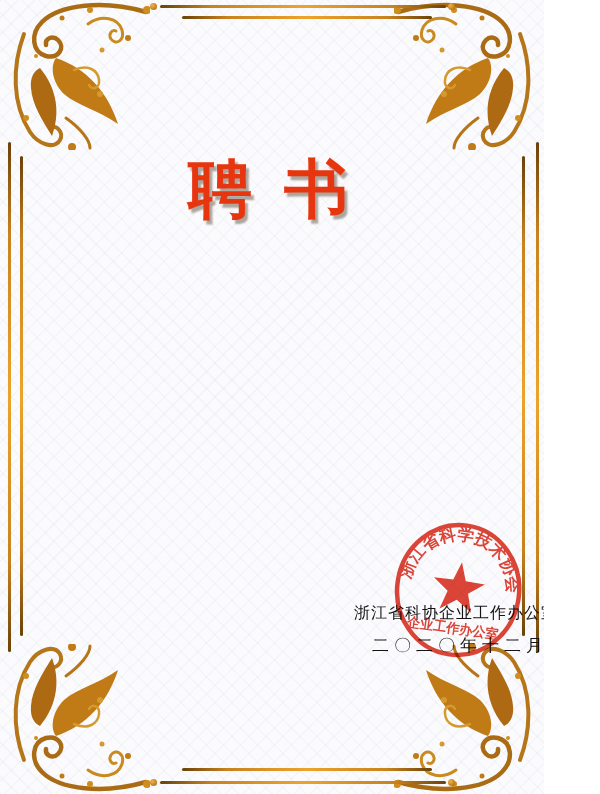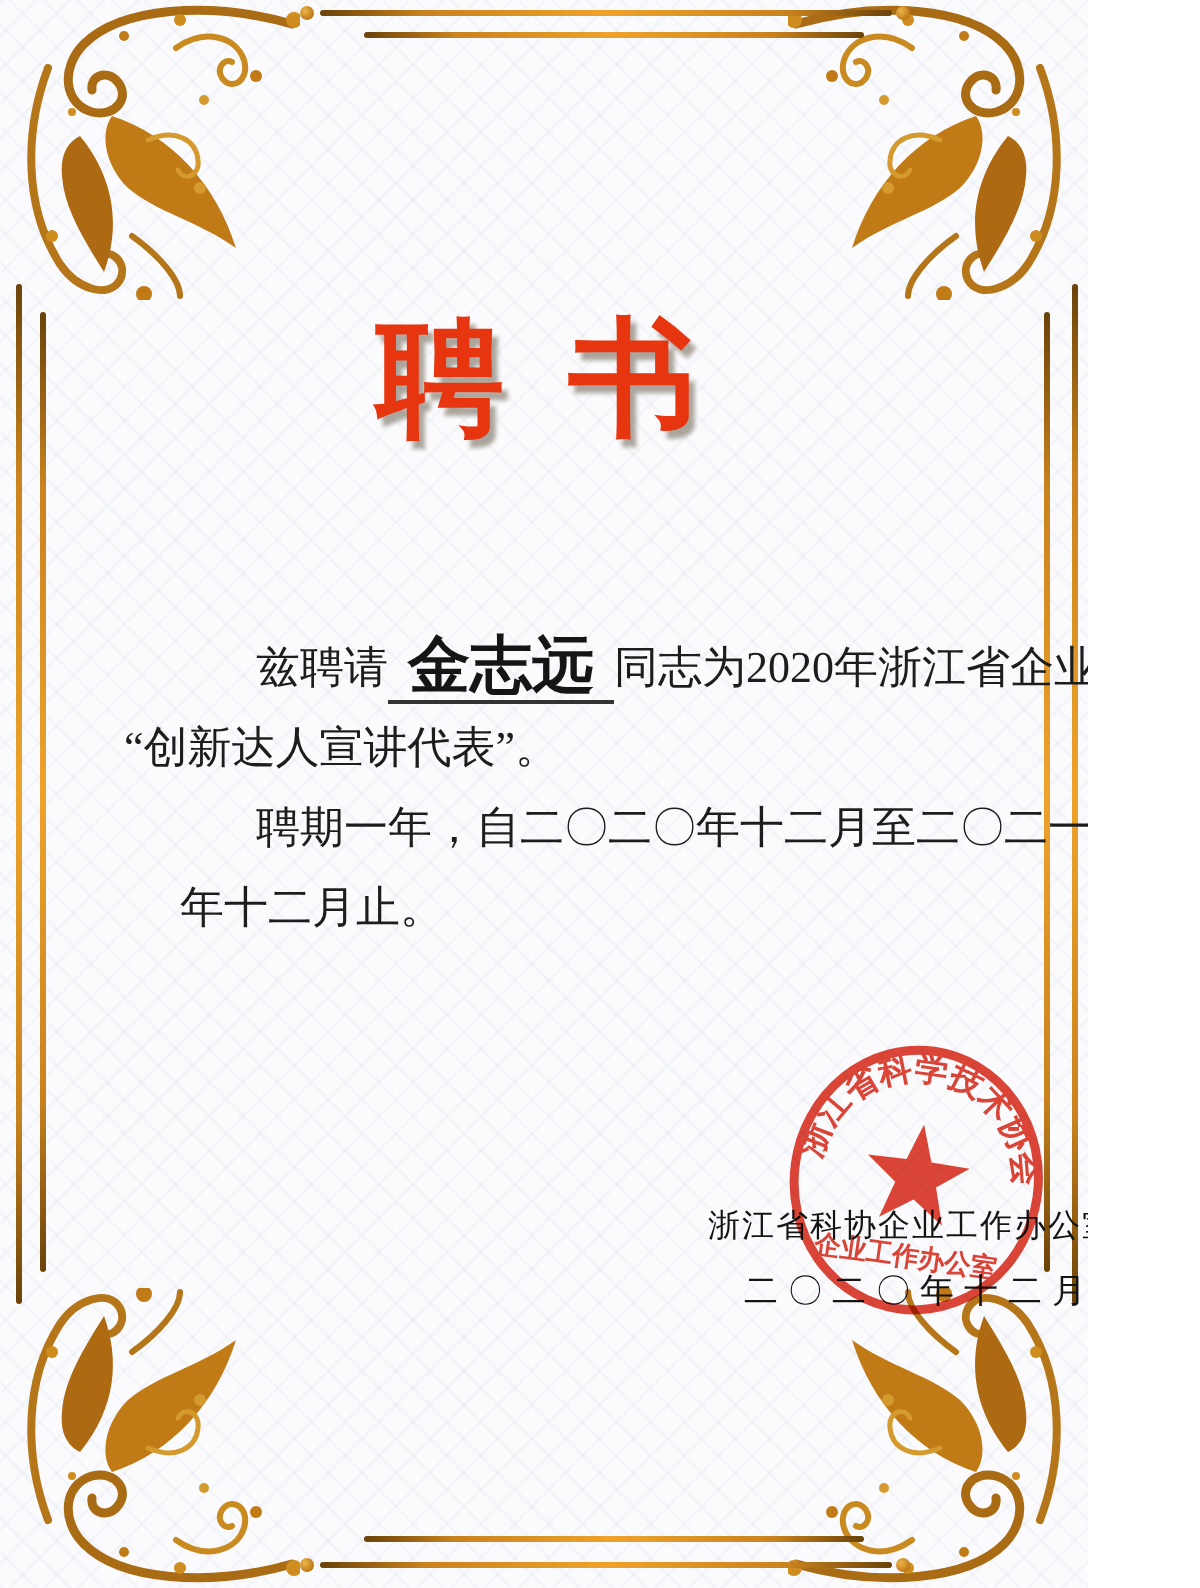--- a/index.html
+++ b/index.html
@@ -164,28 +164,20 @@
   <div class="vline l-inner"></div>
   <div class="vline r-outer"></div>
   <div class="vline r-inner"></div>
   <div class="dot" style="left:150px;top:3px;"></div>
   <div class="dot" style="left:448px;top:3px;"></div>
   <div class="dot" style="left:150px;top:779px;"></div>
   <div class="dot" style="left:448px;top:779px;"></div>
 
   <div class="title">聘 书</div>
 
-  <div class="body-text">
-    <div class="line indent">
-      <span>兹聘请</span><span class="name">金志远</span><span>同志为2020年浙江省企业</span>
-    </div>
-    <div class="line hang">“创新达人宣讲代表”。</div>
-    <div class="line indent">聘期一年，自二〇二〇年十二月至二〇二一</div>
-    <div class="line small-indent">年十二月止。</div>
-  </div>
 
   <div class="issuer">浙江省科协企业工作办公室</div>
   <div class="issue-date">二〇二〇年十二月</div>
 
   <svg class="seal" viewBox="0 0 132 140">
     <ellipse cx="66" cy="69" rx="61" ry="65" fill="none" stroke="#dd3627" stroke-width="4.5"></ellipse>
     <polygon points="66,41 59.7,59.3 40.3,59.7 55.7,71.3 50.1,89.8 66,78.8 81.9,89.8 76.3,71.3 91.7,59.7 72.3,59.3" fill="#dd3627"></polygon>
     <path id="sealArc" d="M 23.6,92.5 A 49,49 0 1 1 108.4,92.5" fill="none"></path>
     <text font-size="16.5" font-weight="bold" fill="#dd3627" font-family="Liberation Serif, DejaVu Serif, serif">
       <textPath href="#sealArc" startOffset="50%" text-anchor="middle">浙江省科学技术协会</textPath>

